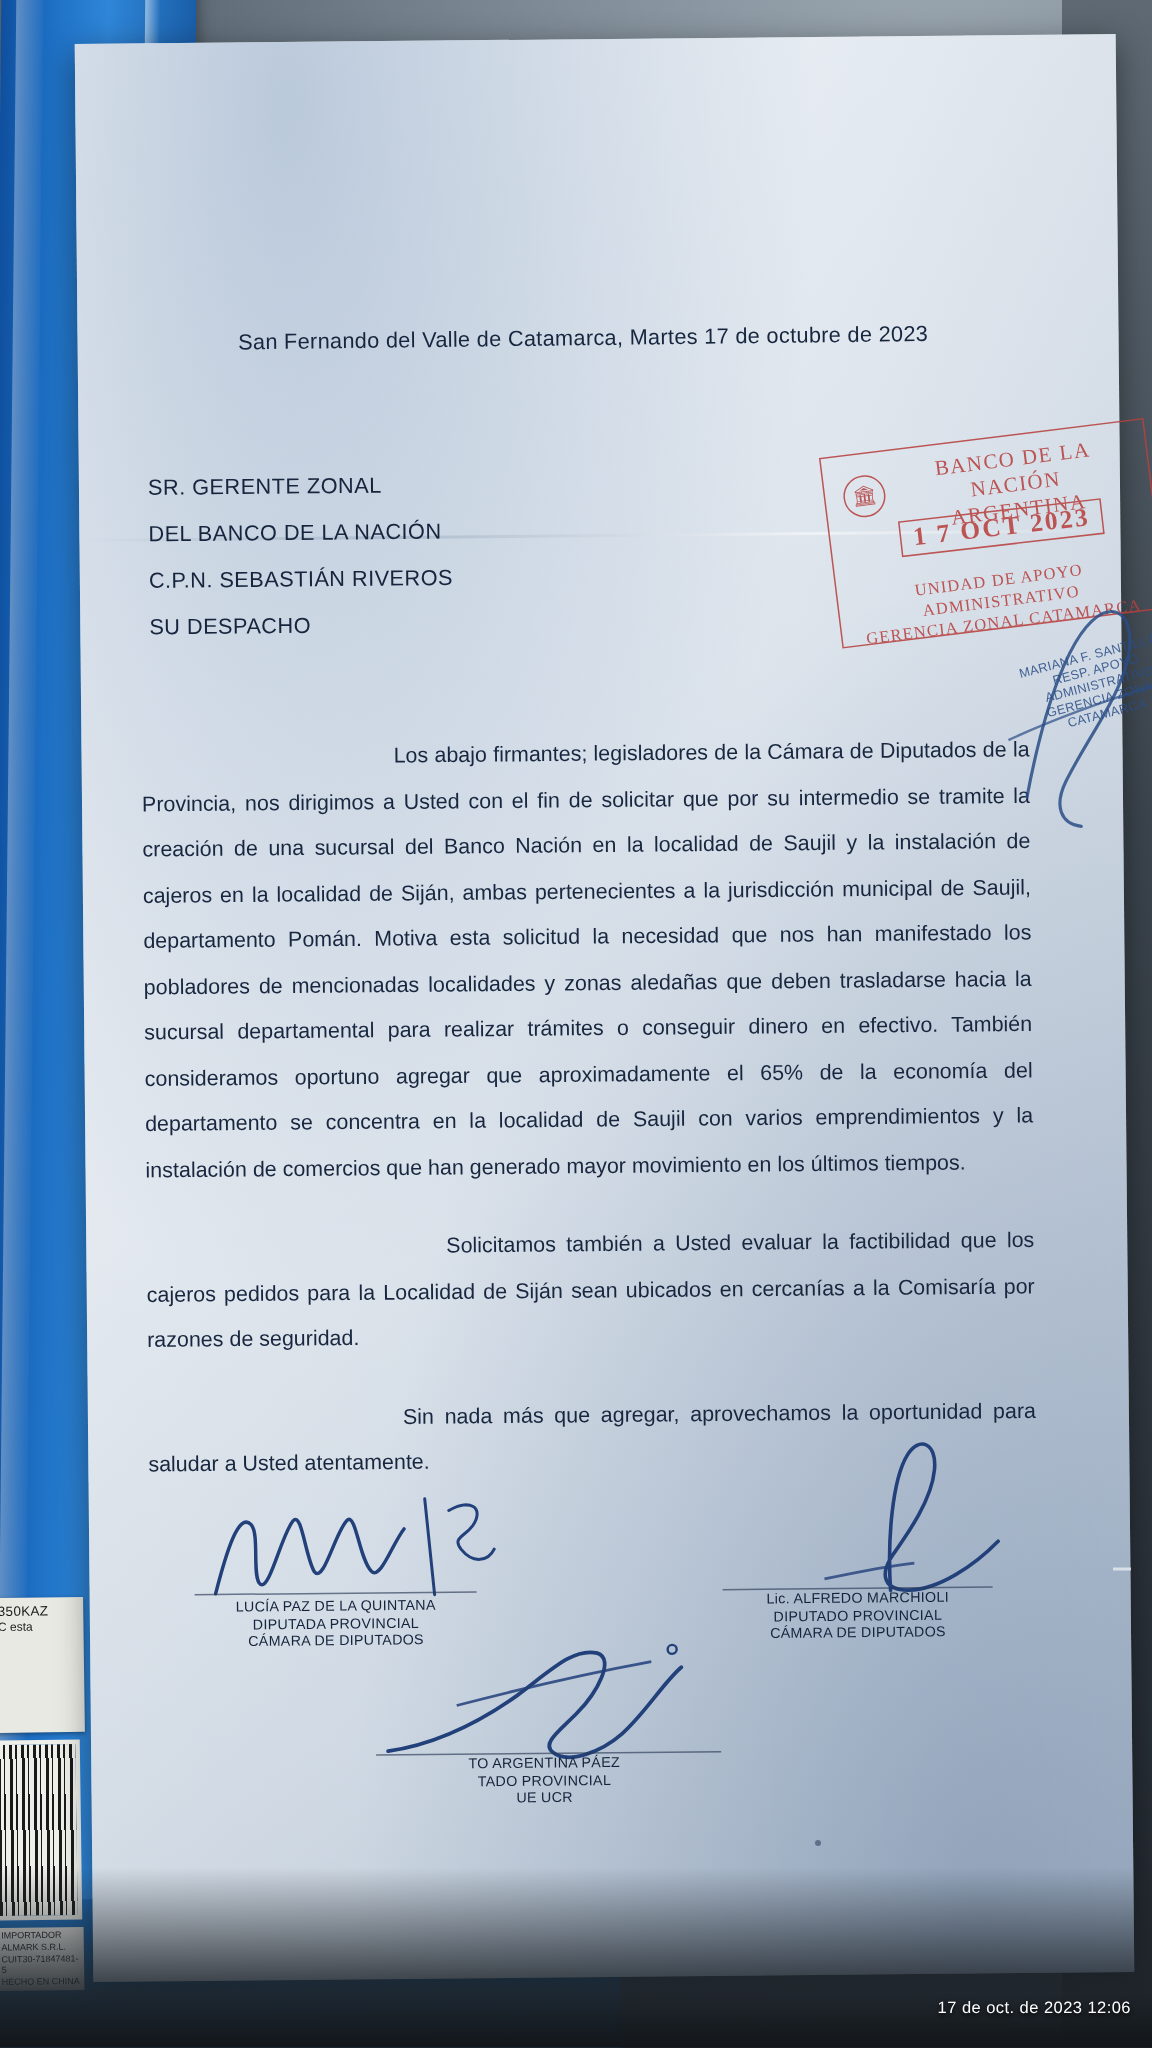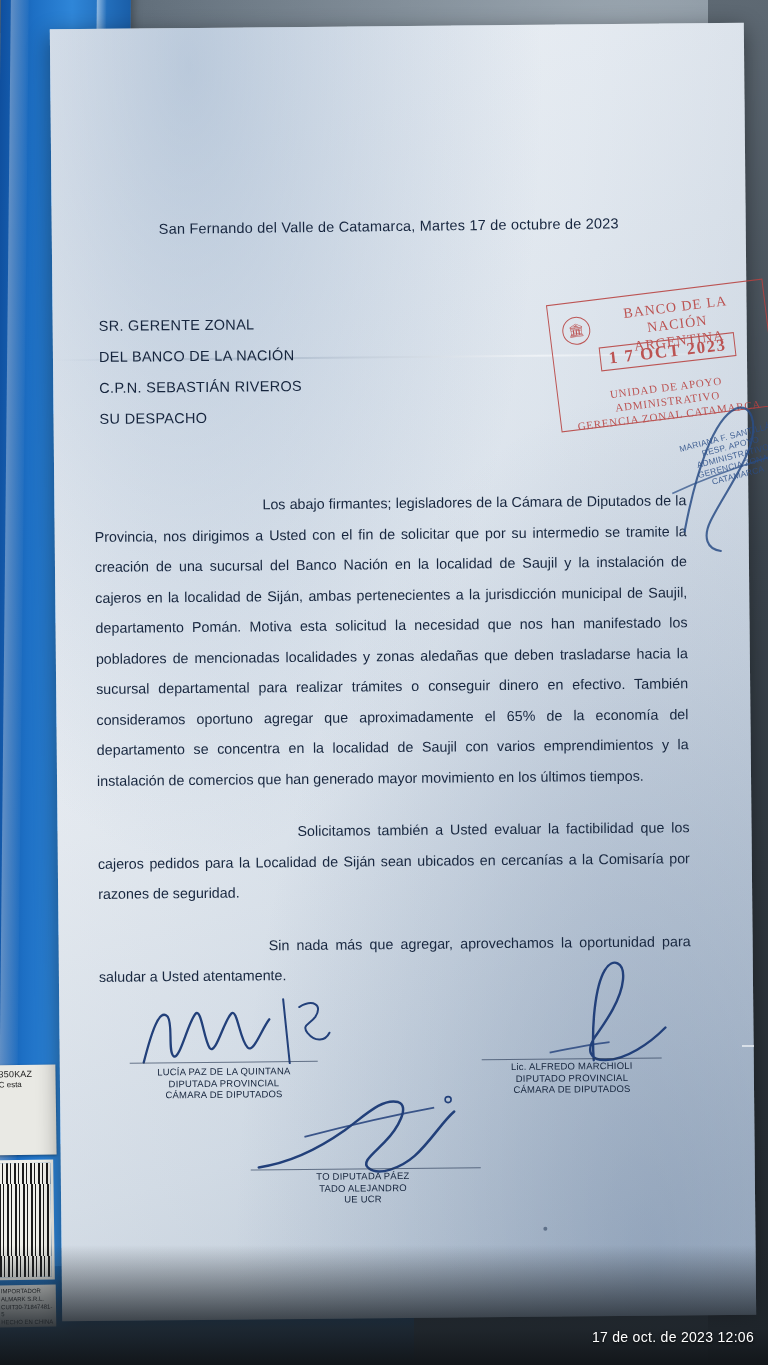--- a/index.html
+++ b/index.html
@@ -292,21 +292,21 @@
     transform: rotate(-14deg);
     opacity: .85;
   }
 
   
   .timestamp {
     position: absolute;
     right: 14px;
     bottom: 20px;
     color: #ffffff;
-    font-size: 14px;
+    font-size: 11px;
     letter-spacing: .3px;
     text-shadow: 0 1px 3px rgba(0,0,0,0.85);
     font-family: "Liberation Sans", sans-serif;
   }
 
   .dot-mark {
     position: absolute;
     left: 460px; top: 1202px;
     width: 4px; height: 4px;
     border-radius: 50%;
@@ -413,22 +413,22 @@
         <span>CÁMARA DE DIPUTADOS</span>
       </div>
 
       <svg class="sig-ink" style="left:166px; top:1056px;" width="280" height="110" viewBox="0 0 280 110">
         <path d="M10,84 C40,80 70,66 96,48 C118,32 134,16 150,20 C162,24 150,46 136,60 C124,72 112,80 120,86 C130,94 152,86 166,74 C182,60 194,40 206,30" fill="none" stroke="#22407a" stroke-width="2.5" stroke-linecap="round"></path>
         <path d="M56,54 C96,44 140,34 186,26" fill="none" stroke="#22407a" stroke-width="1.8" opacity="0.85"></path>
         <circle cx="200" cy="18" r="3" fill="none" stroke="#22407a" stroke-width="1.6"></circle>
       </svg>
       <div class="sig-rule" style="left:168px; top:1142px; width:230px;"></div>
       <div class="sig-label" style="left:180px; top:1144px; width:200px;">
-        <span>TO DIPUTADA PÁEZ</span><br>
-        <span>TADO ALEJANDRO</span><br>
+        <span>TO ARGENTINA PÁEZ</span><br>
+        <span>TADO PROVINCIAL</span><br>
         <span>UE UCR</span>
       </div>
 
       <div class="dot-mark"></div>
     </div>
   </div>
 
   <div class="dash-mark"></div>
   <div class="pavement-bottom"></div>
 

